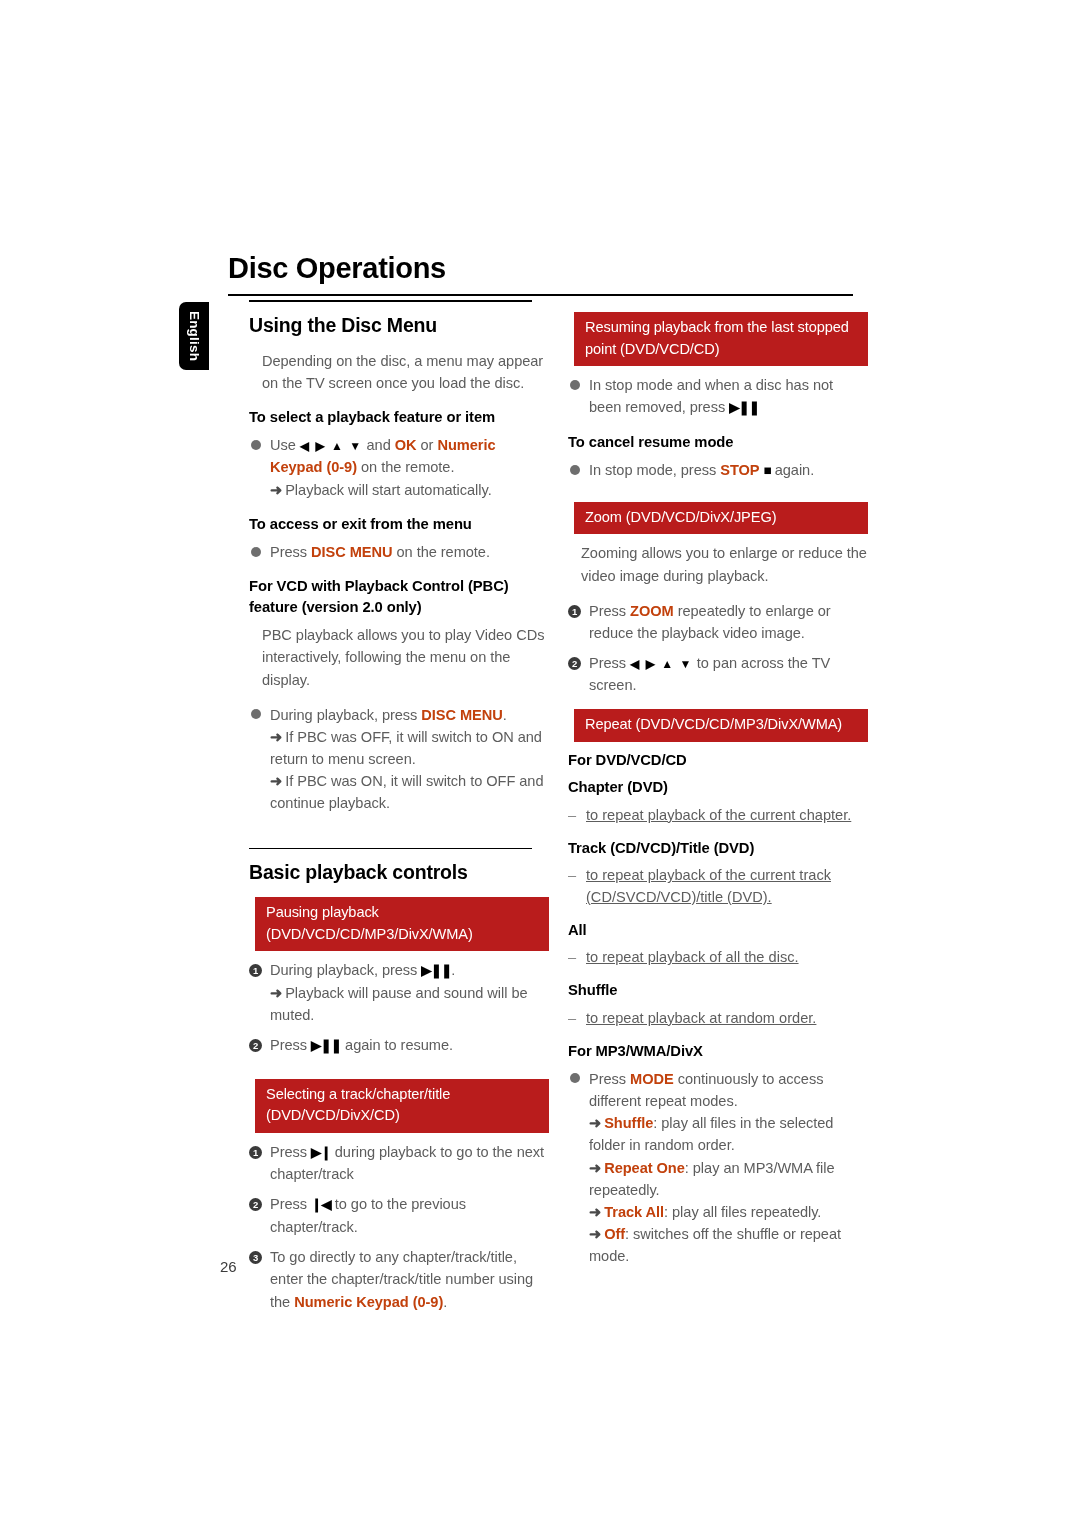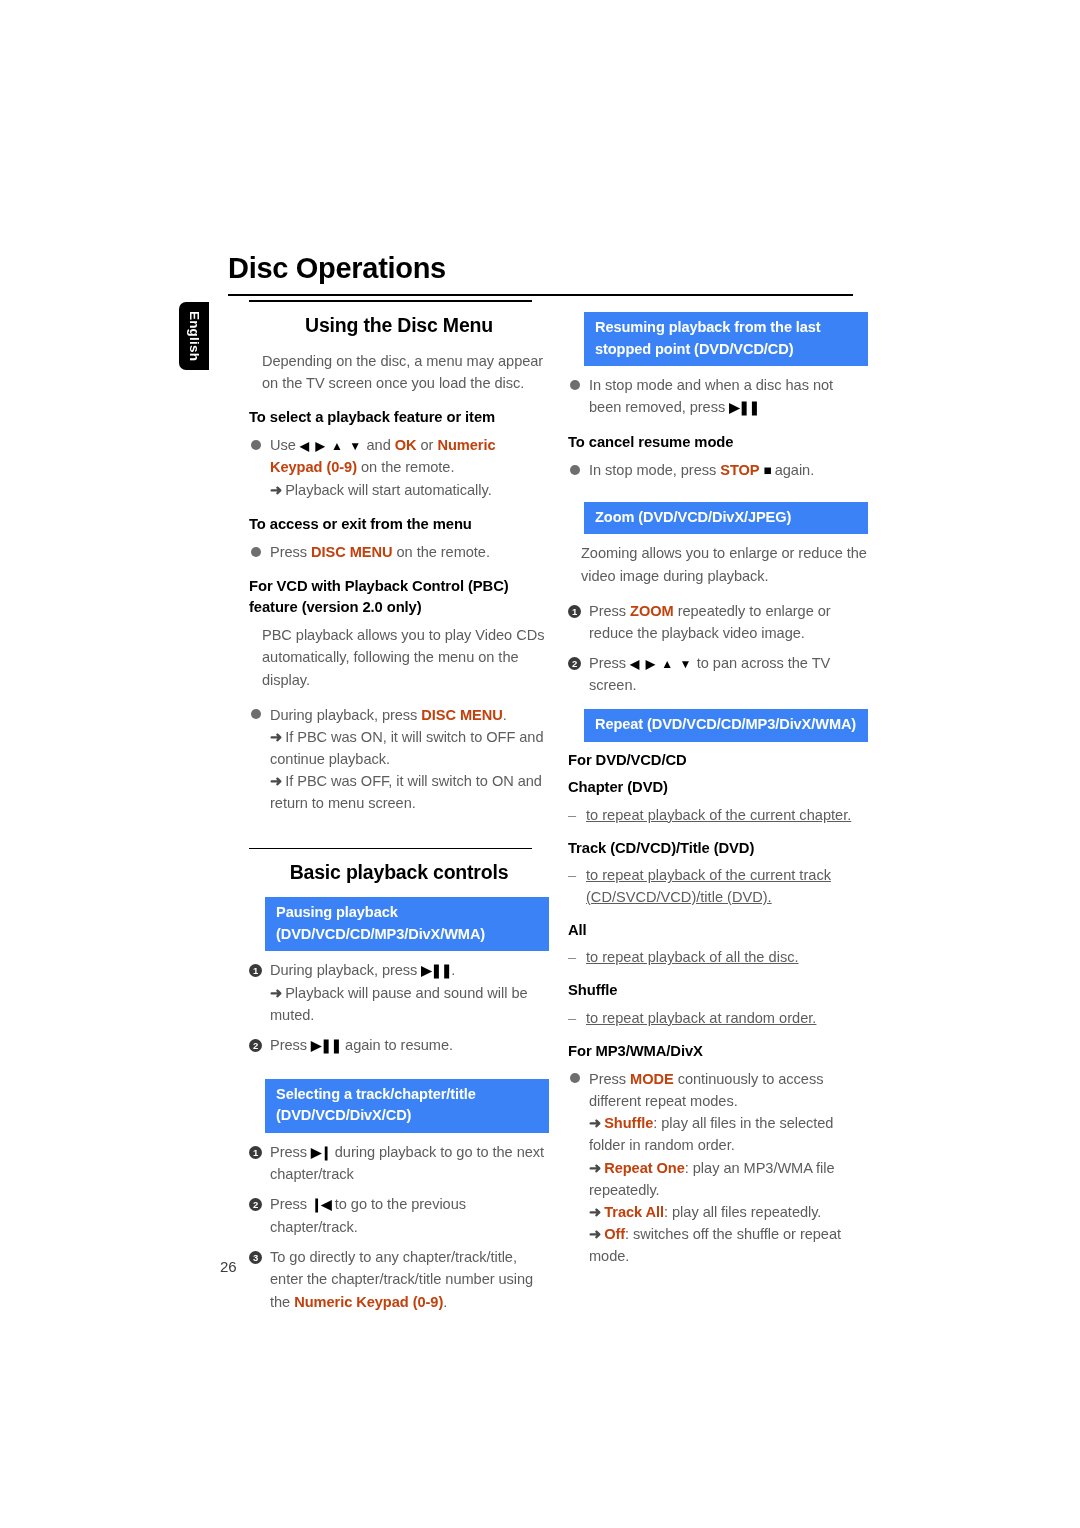--- a/index.html
+++ b/index.html
@@ -71,31 +71,30 @@
     width: 283px; height: 1.5px;
     background: #000000;
     margin: 0 0 9px 0;
   }
   h2.sec-title {
     margin: 12px 0 13px 0;
     font-size: 19.5px;
     font-weight: bold;
     color: #000000;
     letter-spacing: -0.2px;
-    text-align: center;
   }
 
   .gray-bar {
-    background: #3b82f6;
+    background: #b91c1c;
     color: #ffffff;
-    font-weight: bold;
+    font-weight: normal;
     font-size: 14.6px;
     line-height: 1.48;
     padding: 5px 11px 6px 11px;
-    margin: 0 0 8px 16px;
+    margin: 0 0 8px 6px;
     letter-spacing: -0.1px;
   }
 
   h3.sub {
     margin: 0 0 7px 0;
     font-size: 14.8px;
     font-weight: bold;
     color: #000000;
     line-height: 1.38;
     letter-spacing: -0.1px;
@@ -220,27 +219,27 @@
 
     <h3 class="sub">To access or exit from the menu</h3>
 
     <div class="item">
       <span class="mk dot"></span>
       <span>Press </span><b>DISC MENU</b><span> on the remote.</span>
     </div>
 
     <h3 class="sub">For VCD with Playback Control (PBC) feature (version 2.0 only)</h3>
 
-    <p class="para">PBC playback allows you to play Video CDs automatically, following the menu on the display.</p>
+    <p class="para">PBC playback allows you to play Video CDs interactively, following the menu on the display.</p>
 
     <div class="item">
       <span class="mk dot"></span>
       <span>During playback, press </span><b>DISC MENU</b><span>.</span>
+      <span class="arrow-line"><span class="ar">➜</span><span>If PBC was OFF, it will switch to ON and return to menu screen.</span></span>
       <span class="arrow-line"><span class="ar">➜</span><span>If PBC was ON, it will switch to OFF and continue playback.</span></span>
-      <span class="arrow-line"><span class="ar">➜</span><span>If PBC was OFF, it will switch to ON and return to menu screen.</span></span>
     </div>
 
     <div style="height:20px"></div>
 
     <div class="sec-rule"></div>
     <h2 class="sec-title">Basic playback controls</h2>
 
     <div class="gray-bar">Pausing playback (DVD/VCD/CD/MP3/DivX/WMA)</div>
 
     <div class="item tight">

